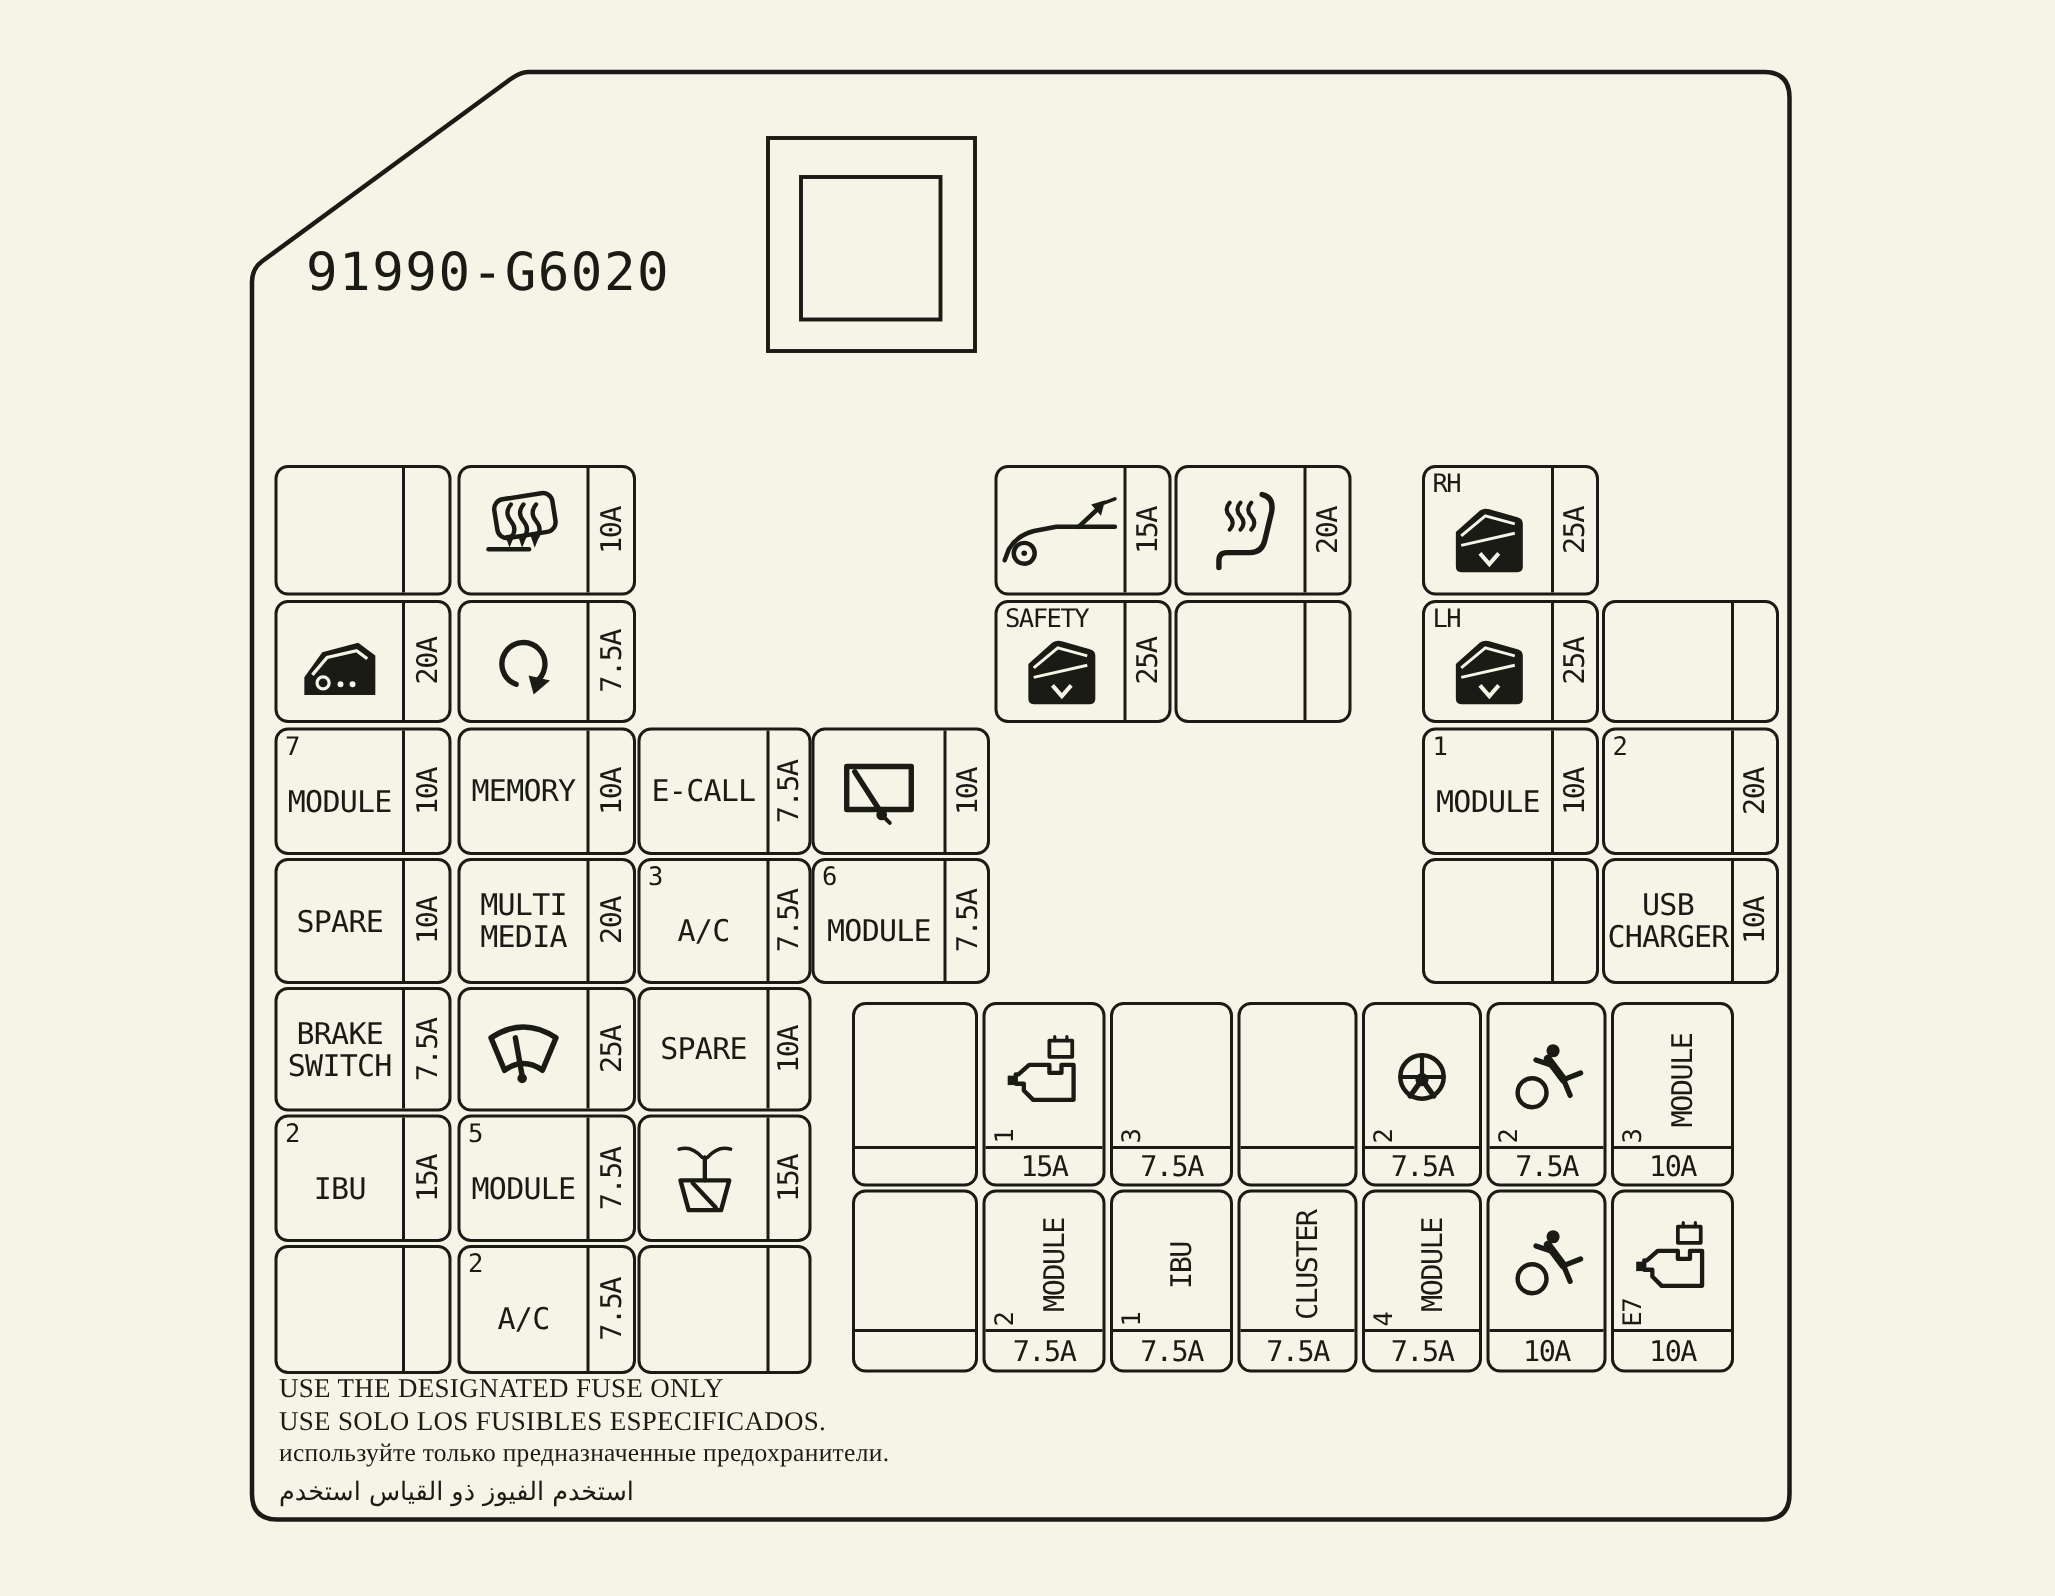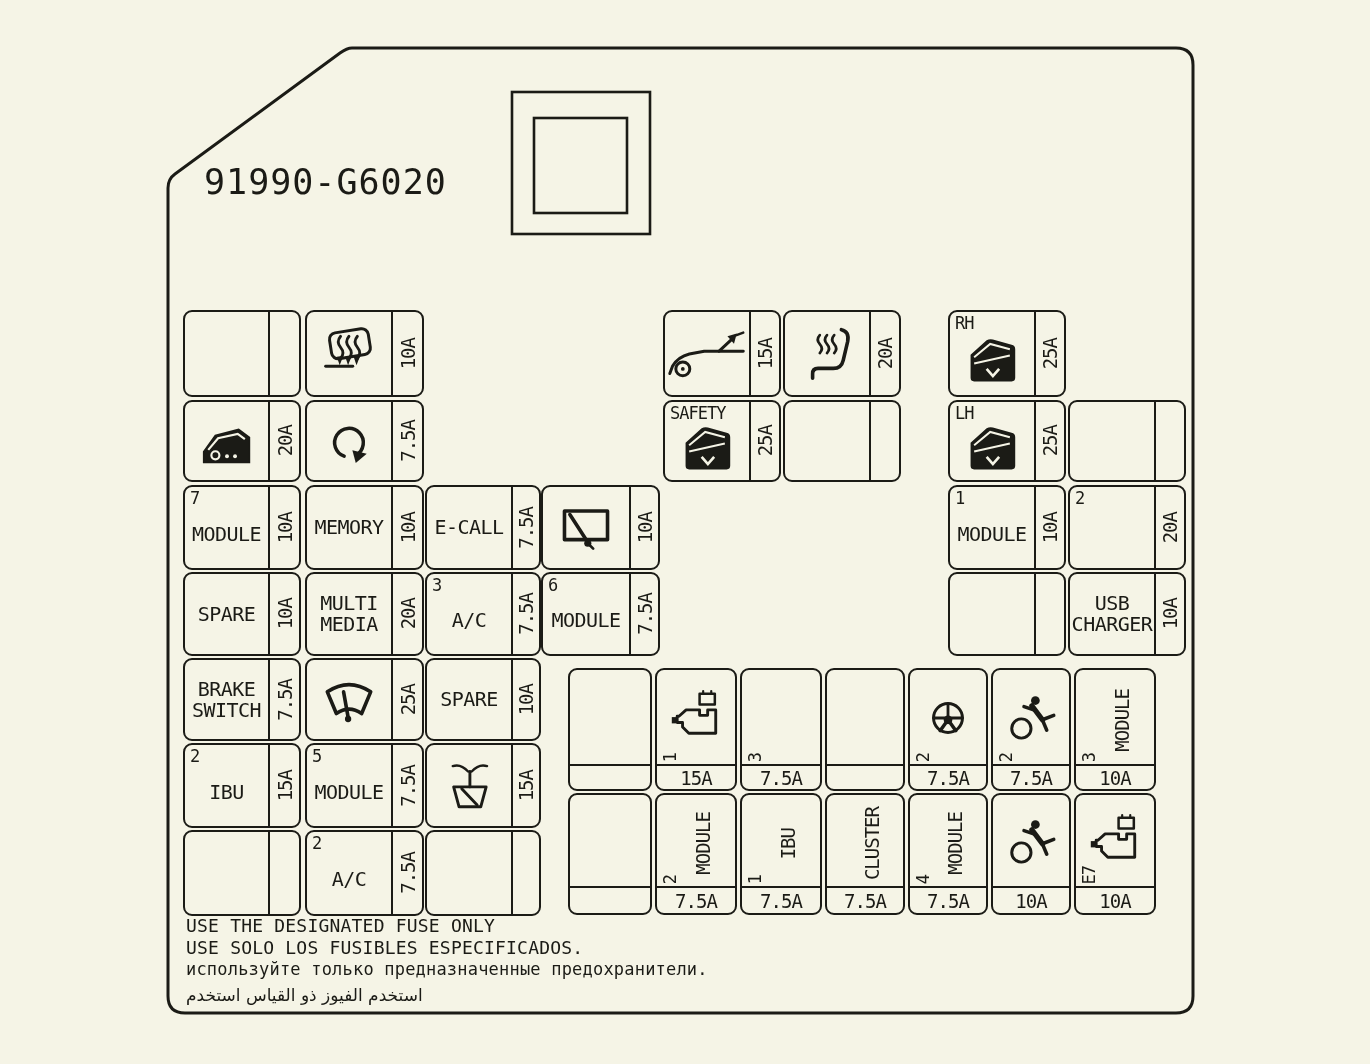--- a/index.html
+++ b/index.html
@@ -15,21 +15,21 @@
          font-size:19px;letter-spacing:-1px;}
   .labelarea{position:absolute;left:0;top:0;bottom:0;display:flex;flex-direction:column;
              align-items:center;justify-content:center;text-align:center;
              font-size:20px;line-height:1.05;letter-spacing:-0.5px;}
   .idx{position:absolute;top:1px;left:5px;font-size:17px;letter-spacing:-1px;white-space:nowrap;}
   .gcell .strip{position:absolute;left:0;right:0;bottom:0;border-top:2.5px solid #1b1b16;
                 display:flex;align-items:center;justify-content:center;font-size:19px;letter-spacing:-1px;}
   .gicon{position:absolute;left:0;right:0;display:flex;align-items:center;justify-content:center;}
   .gidx{position:absolute;left:3px;bottom:4px;font-size:17px;}
   .vcenter{position:absolute;display:flex;align-items:center;justify-content:center;}
-  .footer-line{position:absolute;left:186px;white-space:nowrap;}
+  .footer-line{position:absolute;left:186px;white-space:nowrap;font-family:Liberation Serif, serif;}
   .f-en1{top:915px;font-size:18px;letter-spacing:0.2px;}
   .f-es{top:937px;font-size:18px;letter-spacing:0.2px;}
   .f-ru{top:959px;font-size:17px;letter-spacing:0.2px;}
   .f-ar{top:985px;font-size:17px;font-family:"DejaVu Sans",sans-serif;}
 </style>
 </head>
 <body>
 
 <div class="stage">
 

